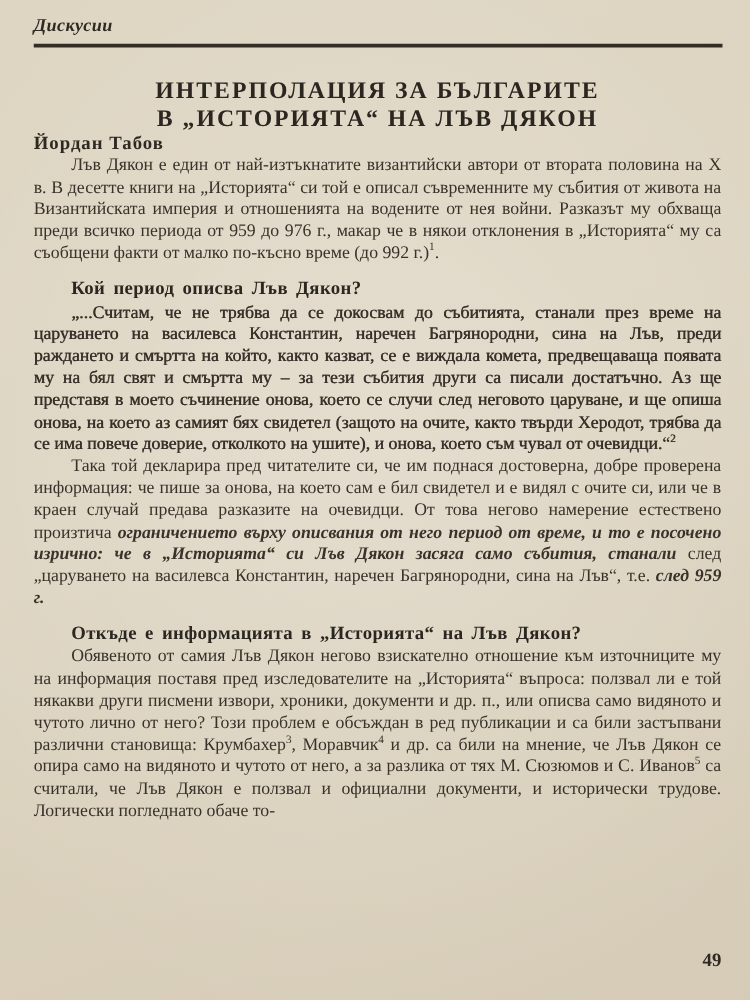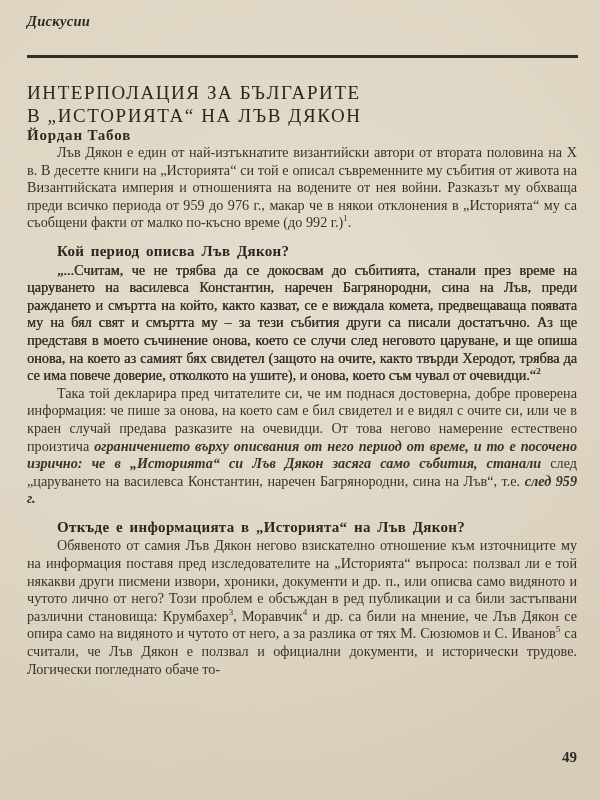--- a/index.html
+++ b/index.html
@@ -15,35 +15,36 @@
     box-sizing: border-box;
     padding: 12px 23px 0 27px;
     color: #38322a;
     background:
       radial-gradient(ellipse 120% 100% at 50% 45%, rgba(255,255,255,0.22), rgba(0,0,0,0) 60%),
       linear-gradient(160deg, #ded5c2 0%, #ddd4c1 45%, #d5cbb6 100%);
   }
   
   .running-header {
     border-bottom: 3px solid #332d26;
-    padding: 0 0 25px 0;
+    padding: 0 0 5px 0;
     margin-right: -1px;
   }
   .rh-text {
     font-style: italic;
     font-weight: bold;
     font-size: 14.5px;
     letter-spacing: 0.3px;
     color: #2e2922;
   }
   
   .title {
     margin: 23px 0 0 0;
-    font-weight: normal;
+    font-weight: bold;
     color: #2b2620;
+    text-align: center;
   }
   .title-line {
     font-size: 19px;
     line-height: 23px;
     letter-spacing: 1.6px;
   }
   .title-line.small {
     font-size: 16.5px;
     line-height: 21px;
     letter-spacing: 0.8px;
@@ -82,21 +83,21 @@
     font-style: italic;
   }
   sup {
     font-size: 9px;
     line-height: 0;
     vertical-align: super;
   }
   .page-number {
     position: absolute;
     right: 23px;
-    bottom: 34px;
+    bottom: 22px;
     font-weight: bold;
     font-size: 15px;
     color: #2e2922;
   }
 </style>
 </head>
 <body>
 
 <div class="page">
 

